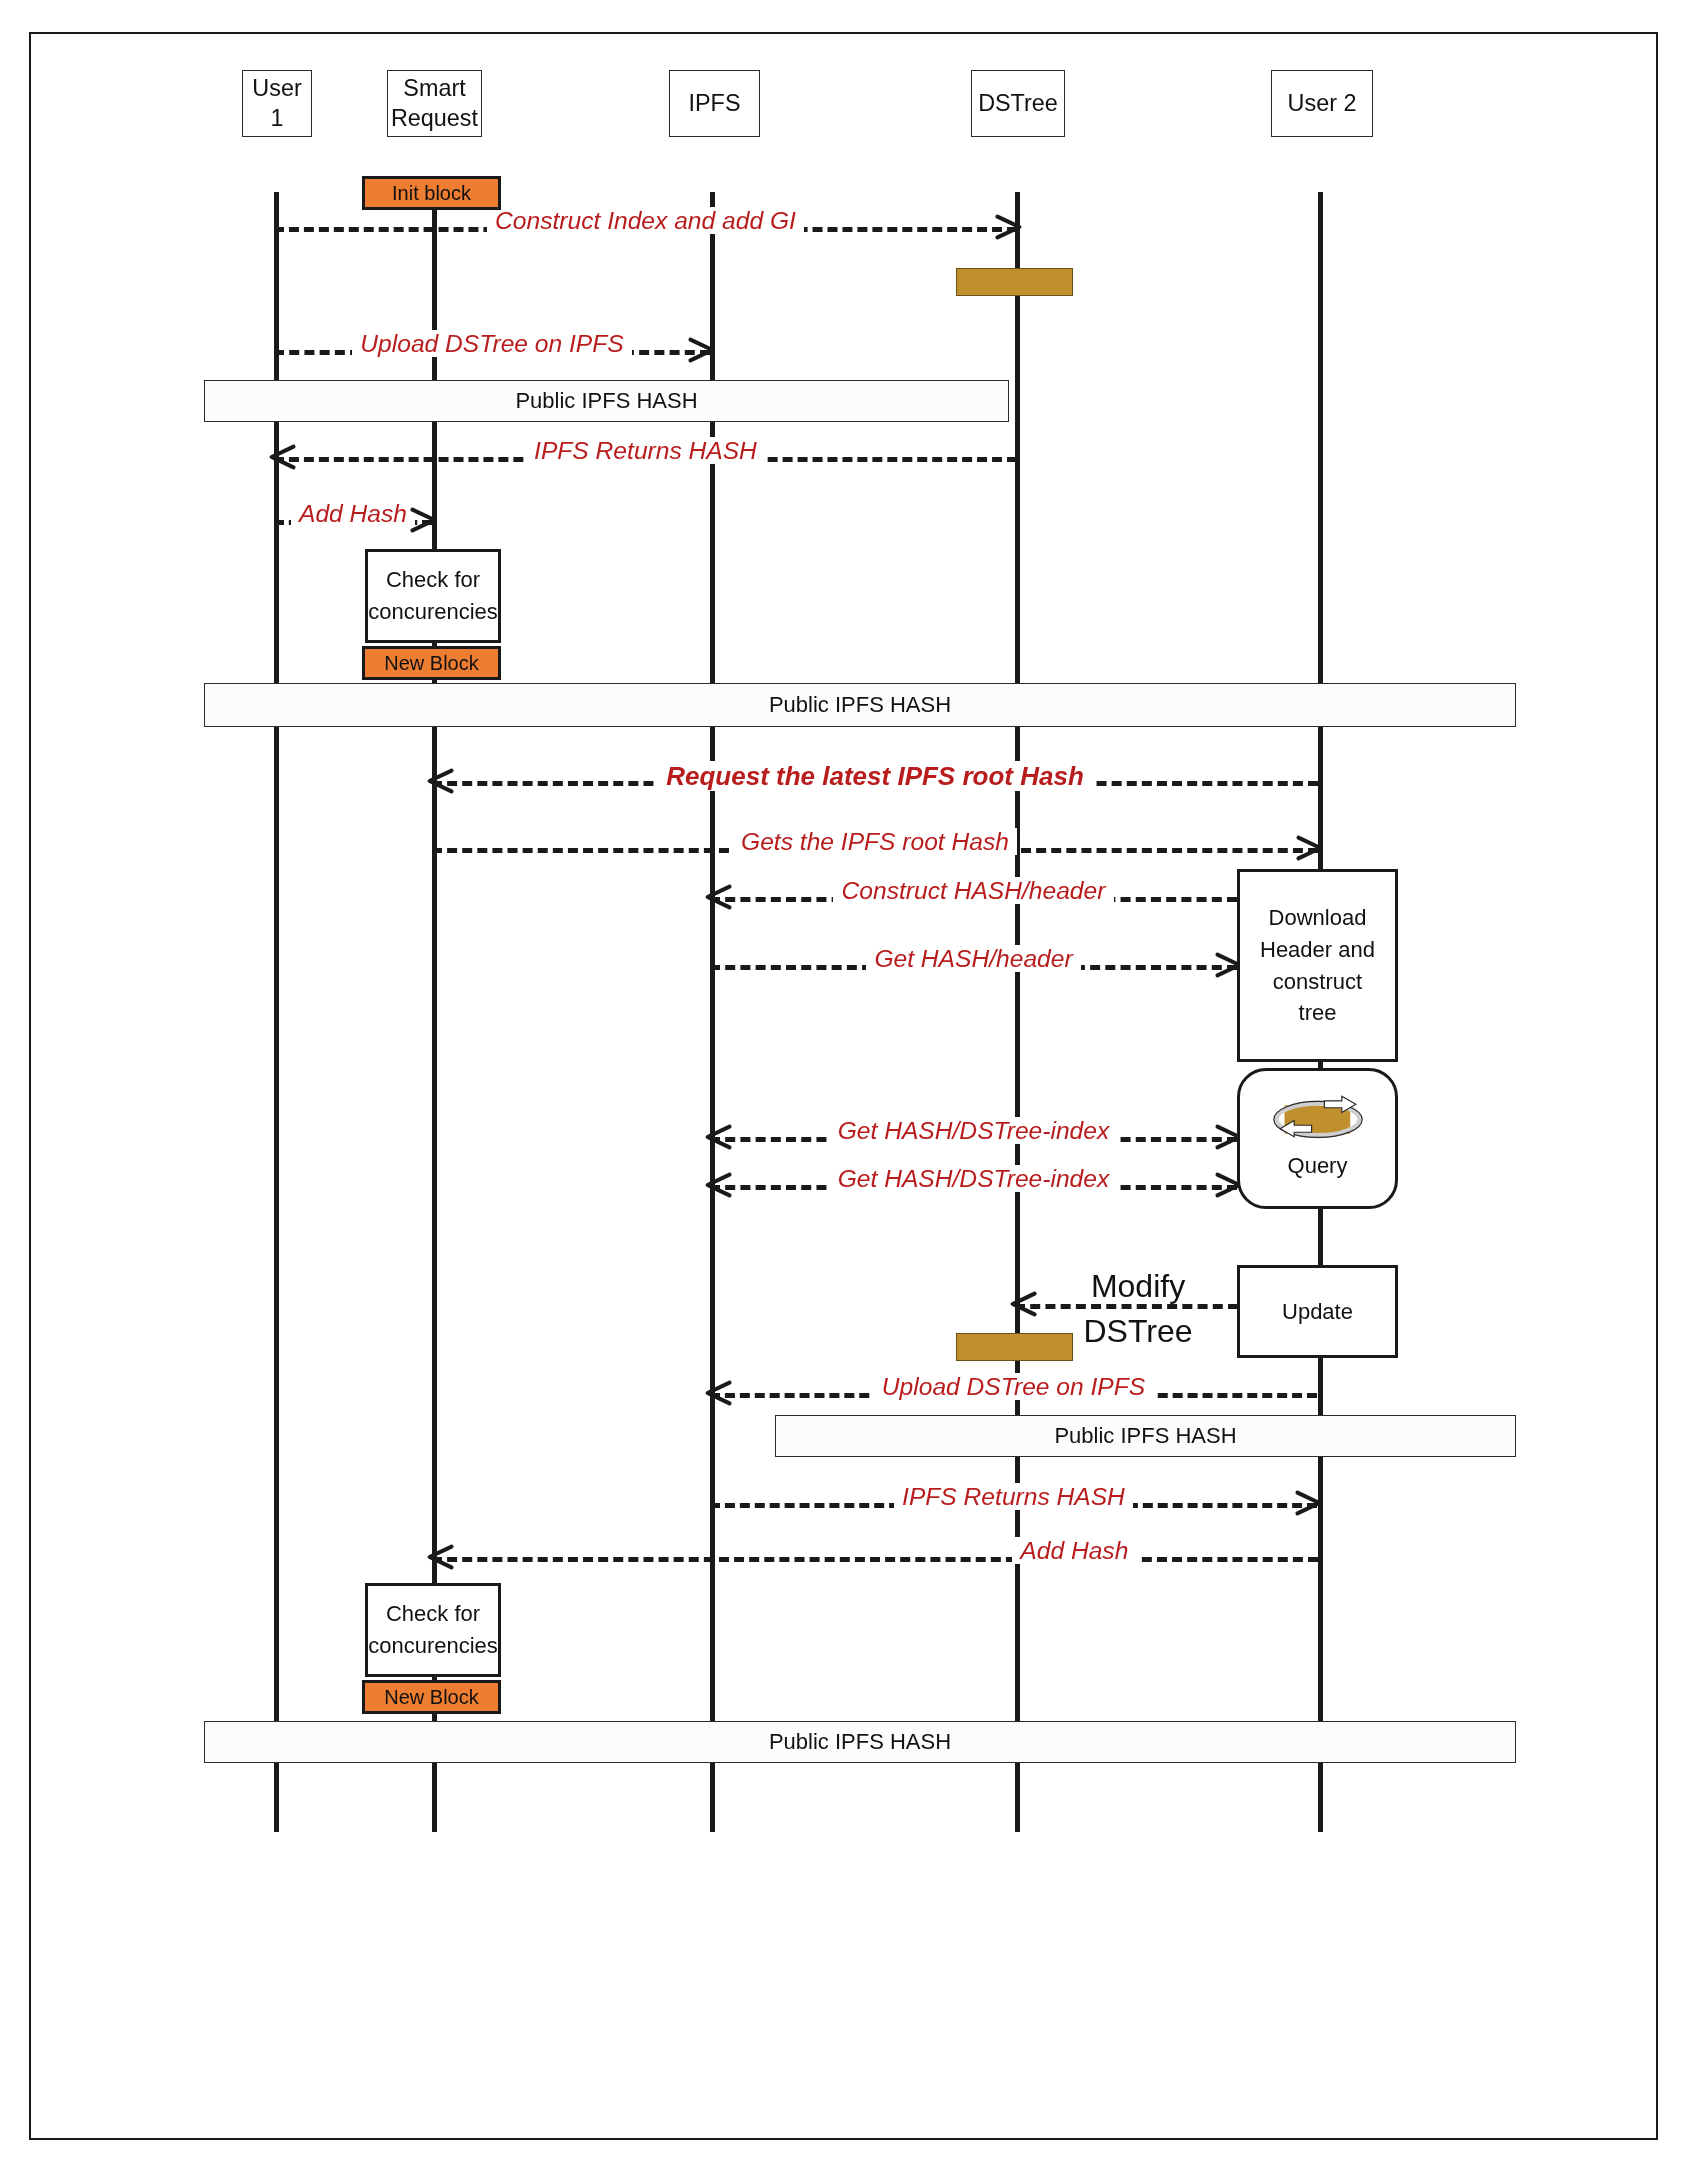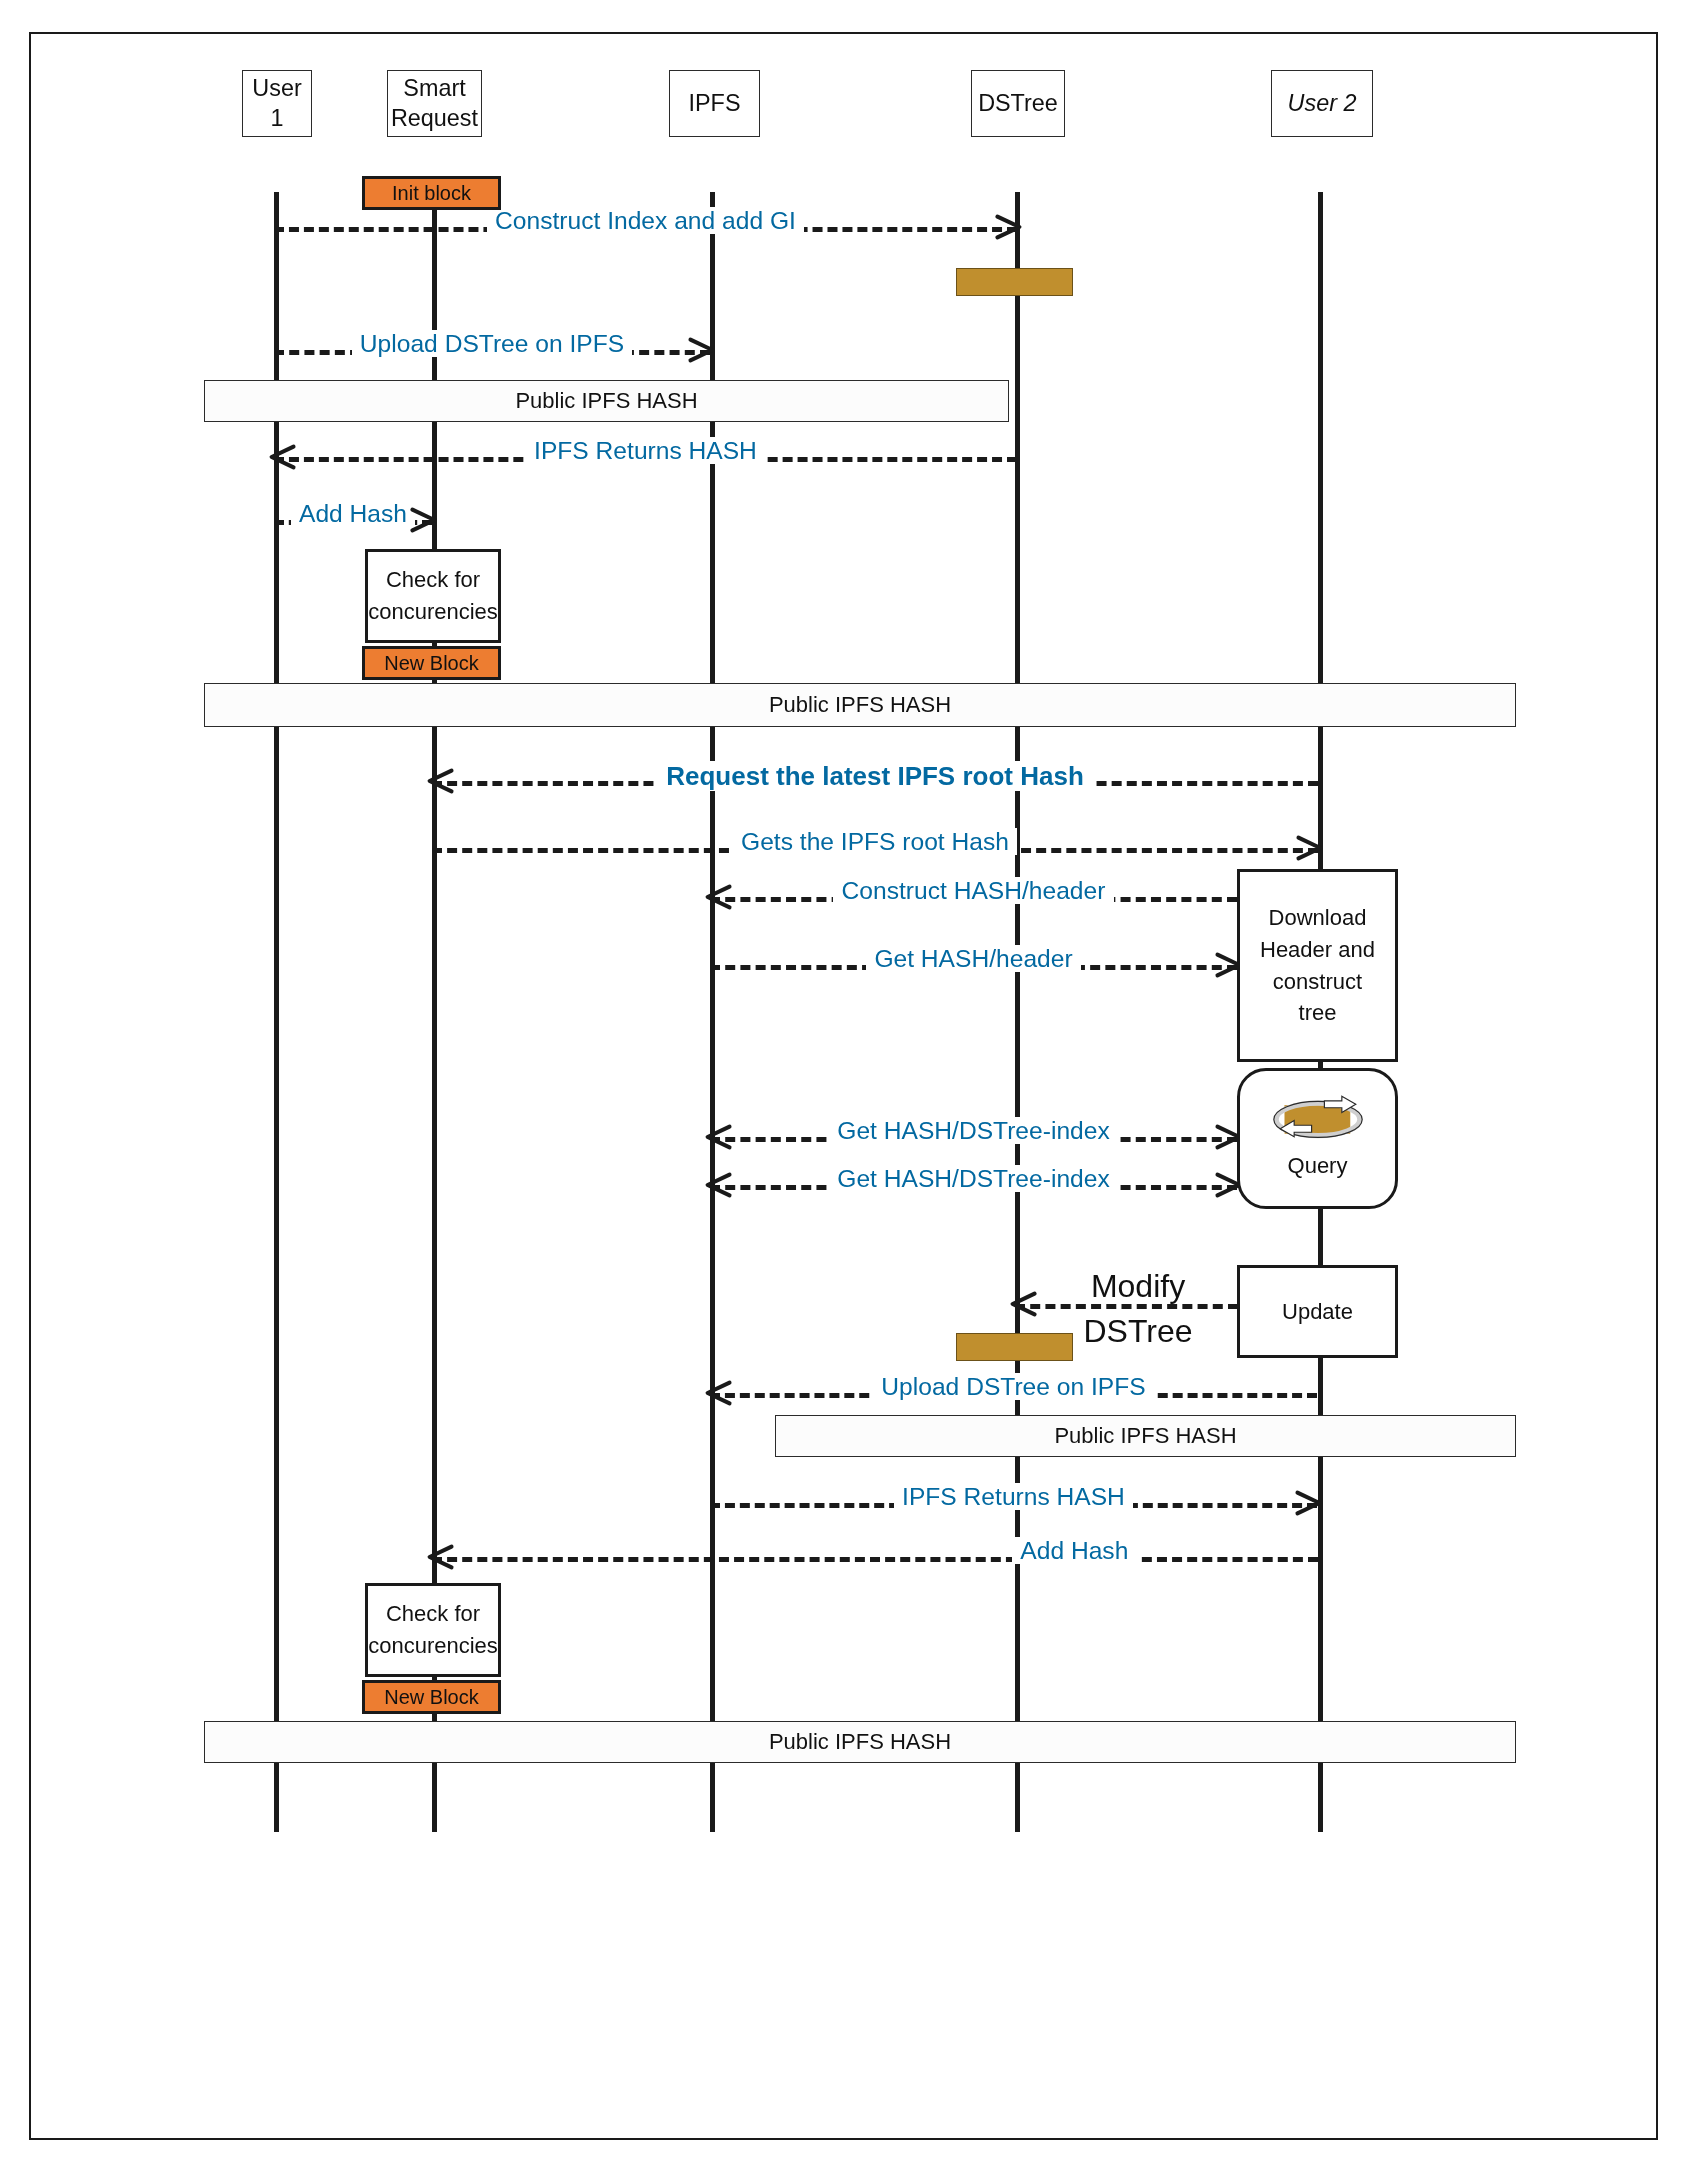--- a/index.html
+++ b/index.html
@@ -45,21 +45,21 @@
     position:absolute;height:0;z-index:4;
   }
   .msg .line{
     position:absolute;left:0;right:0;top:0;height:0;
     border-top:5.3px dashed #1a1a1a;
   }
   .msg .labelwrap{
     position:absolute;top:-20px;left:0;right:0;text-align:center;
   }
   .msg .labelwrap span{
-    background:#fff;padding:0 8.2px;font-size:24.6px;color:#0369a1;
+    background:#fff;padding:0 8.2px;font-size:24.6px;color:#b91c1c;font-style:italic;
   }
   .msg.bold .labelwrap span{font-weight:bold;font-size:26px;}
   .arrowhead{
     position:absolute;top:-15px;width:30px;height:30px;z-index:5;
   }
   .arrowhead svg{display:block;}
   
   .label2{
     position:absolute;text-align:center;font-size:32px;color:#111;line-height:1.05;
     z-index:6;
@@ -84,21 +84,21 @@
     </div>
 
     <div class="actor-box" style="left:638px;top:36px;width:91px;height:67px;">
       <span>IPFS</span>
     </div>
 
     <div class="actor-box" style="left:940px;top:36px;width:94px;height:67px;">
       <span>DSTree</span>
     </div>
 
-    <div class="actor-box" style="left:1240px;top:36px;width:102px;height:67px;font-style:italic;">
+    <div class="actor-box" style="left:1240px;top:36px;width:102px;height:67px;">
       <span>User 2</span>
     </div>
 
     <div class="lifeline" style="left:243px;top:158px;height:1640px;"></div>
     <div class="lifeline" style="left:401px;top:158px;height:1640px;"></div>
     <div class="lifeline" style="left:679px;top:158px;height:1640px;"></div>
     <div class="lifeline" style="left:984px;top:158px;height:1640px;"></div>
     <div class="lifeline" style="left:1287px;top:158px;height:1640px;"></div>
 
     <div class="block-box" style="left:331px;top:142px;width:139px;height:34px;">

